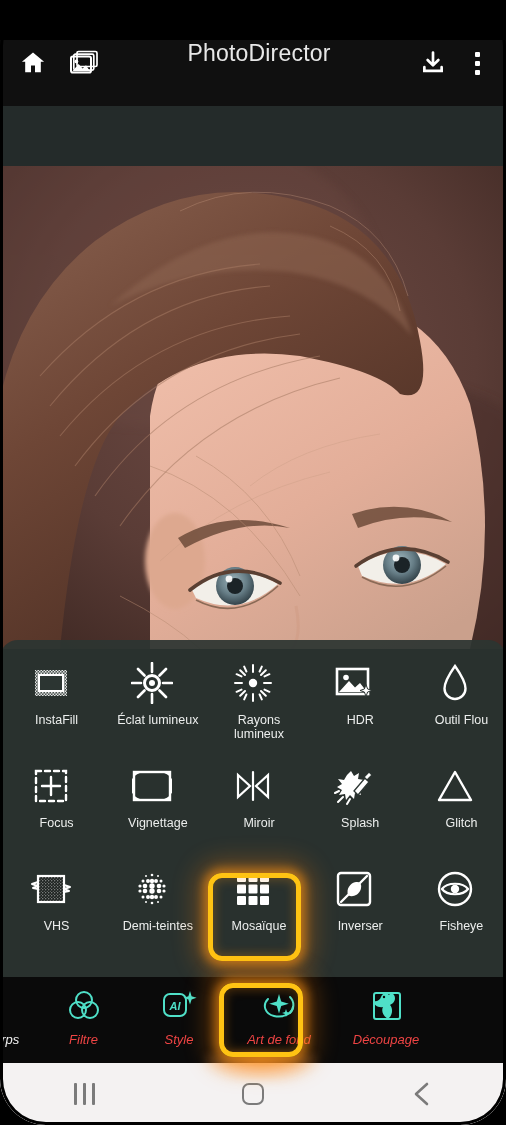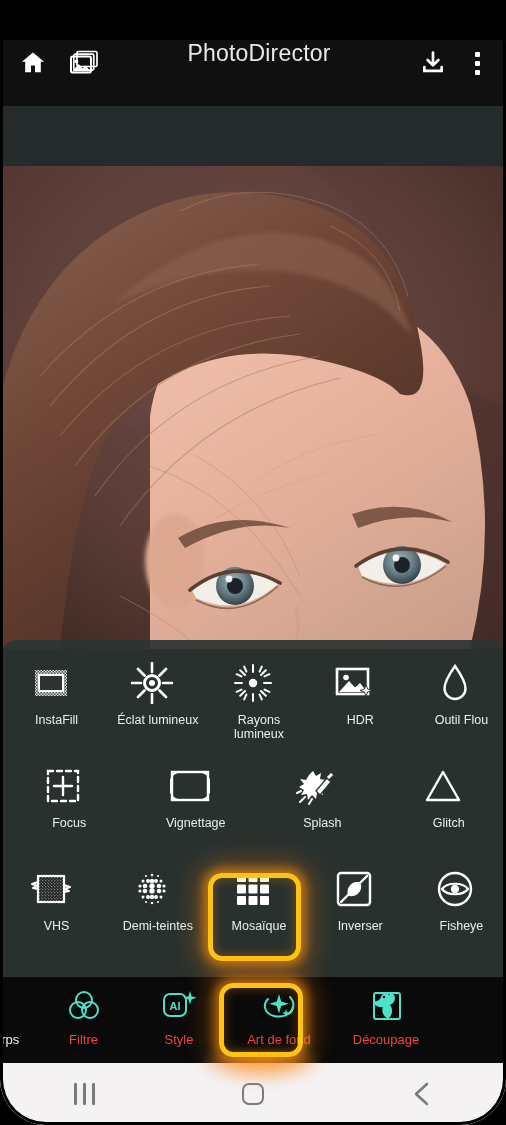--- a/index.html
+++ b/index.html
@@ -139,20 +139,21 @@
     z-index: 6;
     overflow: hidden;
   }
   .tb-cell {
     display: flex;
     flex-direction: column;
     align-items: center;
     justify-content: flex-start;
     padding-top: 9px;
     flex: none;
+    font-style: italic;
   }
   .tb-glyph {
     width: 42px; height: 40px;
     display: flex; align-items: center; justify-content: center;
   }
   .tb-label {
     margin-top: 6px;
     color: #ef4444;
     font-size: 13px;
     white-space: nowrap;
@@ -427,20 +428,30 @@
         <div class="fx-glyph">
           <svg width="40" height="32" viewBox="0 0 40 32">
             <rect x="2" y="2" width="36" height="28" fill="none" stroke="#fff" stroke-width="2.4"></rect>
             <path d="M2 2 H14 A16 14 0 0 0 14 30 H2 Z" fill="#fff"></path>
             <path d="M38 2 H26 A16 14 0 0 1 26 30 H38 Z" fill="#fff"></path>
           </svg>
         </div>
         <div class="fx-label">Vignettage</div>
       </div>
 
+      <div class="fx-cell">
+        <div class="fx-glyph">
+          <svg width="40" height="32" viewBox="0 0 40 32">
+            <path d="M5 5 17 16 5 27Z" fill="none" stroke="#fff" stroke-width="2.2"></path>
+            <path d="M35 5 23 16 35 27Z" fill="none" stroke="#fff" stroke-width="2.2"></path>
+            <path d="M20 2v28" stroke="#fff" stroke-width="2.2" stroke-linecap="round"></path>
+          </svg>
+        </div>
+        <div class="fx-label">Miroir</div>
+      </div>
 
       <div class="fx-cell">
         <div class="fx-glyph">
           <svg width="40" height="38" viewBox="0 0 40 38">
             <path d="M13 8 17 4l3 5 5-3-1 6 6 1-4 4 5 4-6 1 2 6-6-2-1 6-4-4-4 5-1-6-6 1 3-5-5-3 5-3-4-5 6 1Z" fill="#fff"></path>
             <path d="M20 24 31 11l4 4L24 28Z" fill="#fff" stroke="#2c3532" stroke-width="1.3"></path>
             <path d="M30 10 35 5l3 3-5 5Z" fill="#fff" stroke="#2c3532" stroke-width="1.2"></path>
             <g stroke="#fff" stroke-width="2" stroke-linecap="round">
                 <path d="M9 30l-5 5M16 32l-3 5M5 24l-4 2"></path>
               </g>

